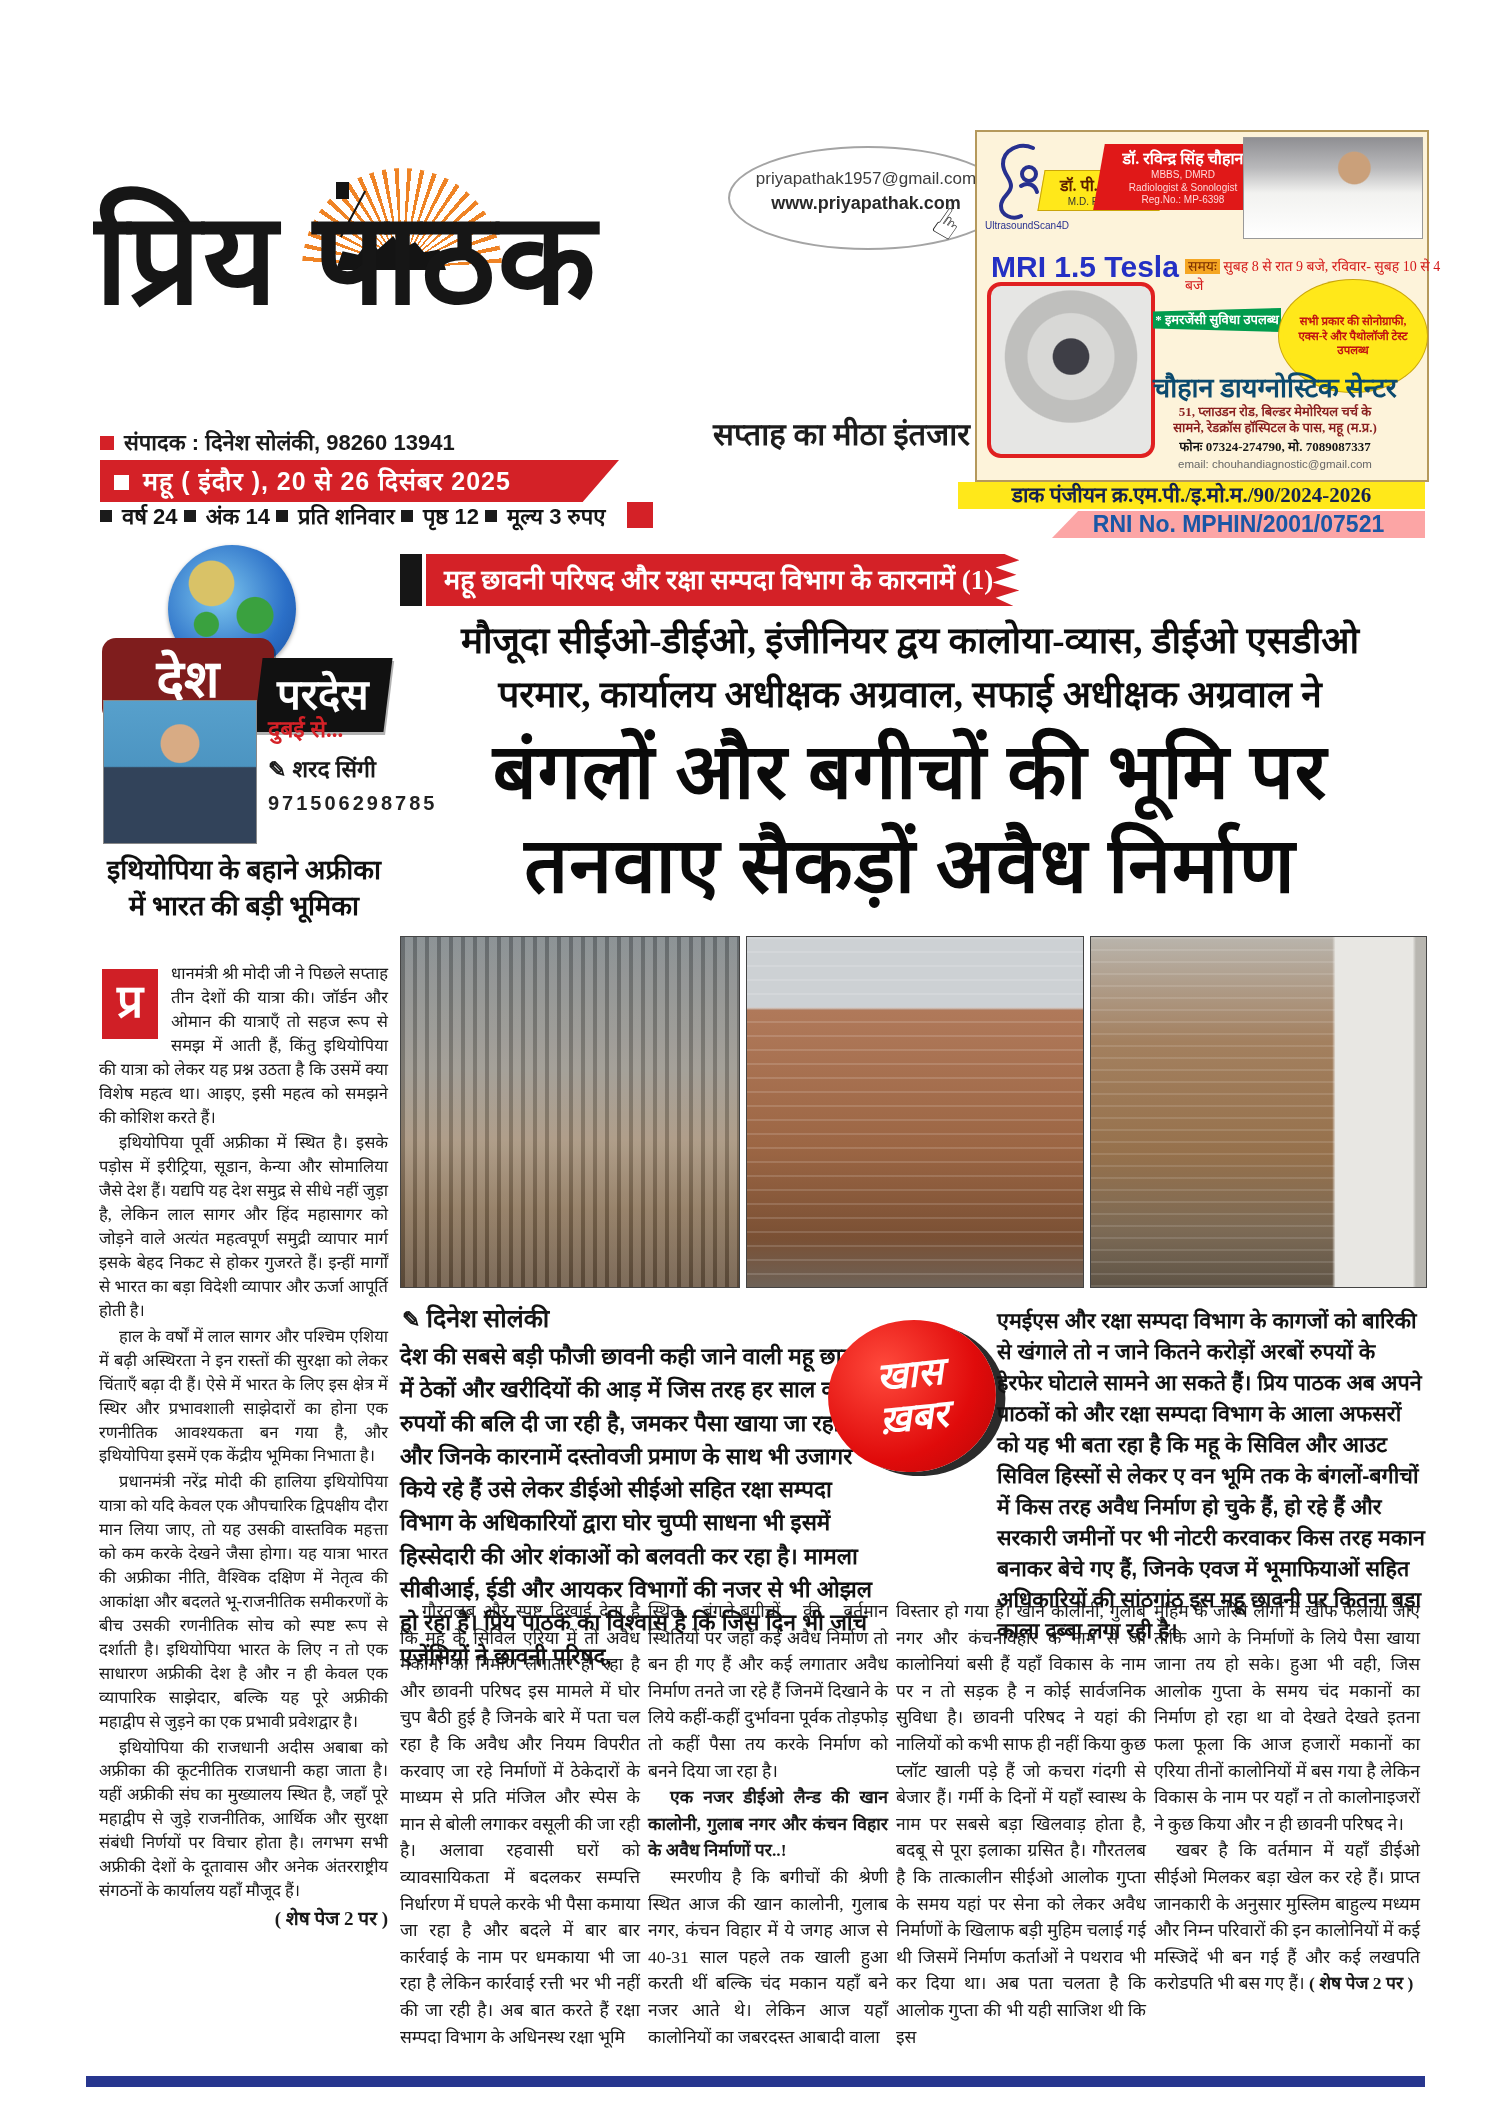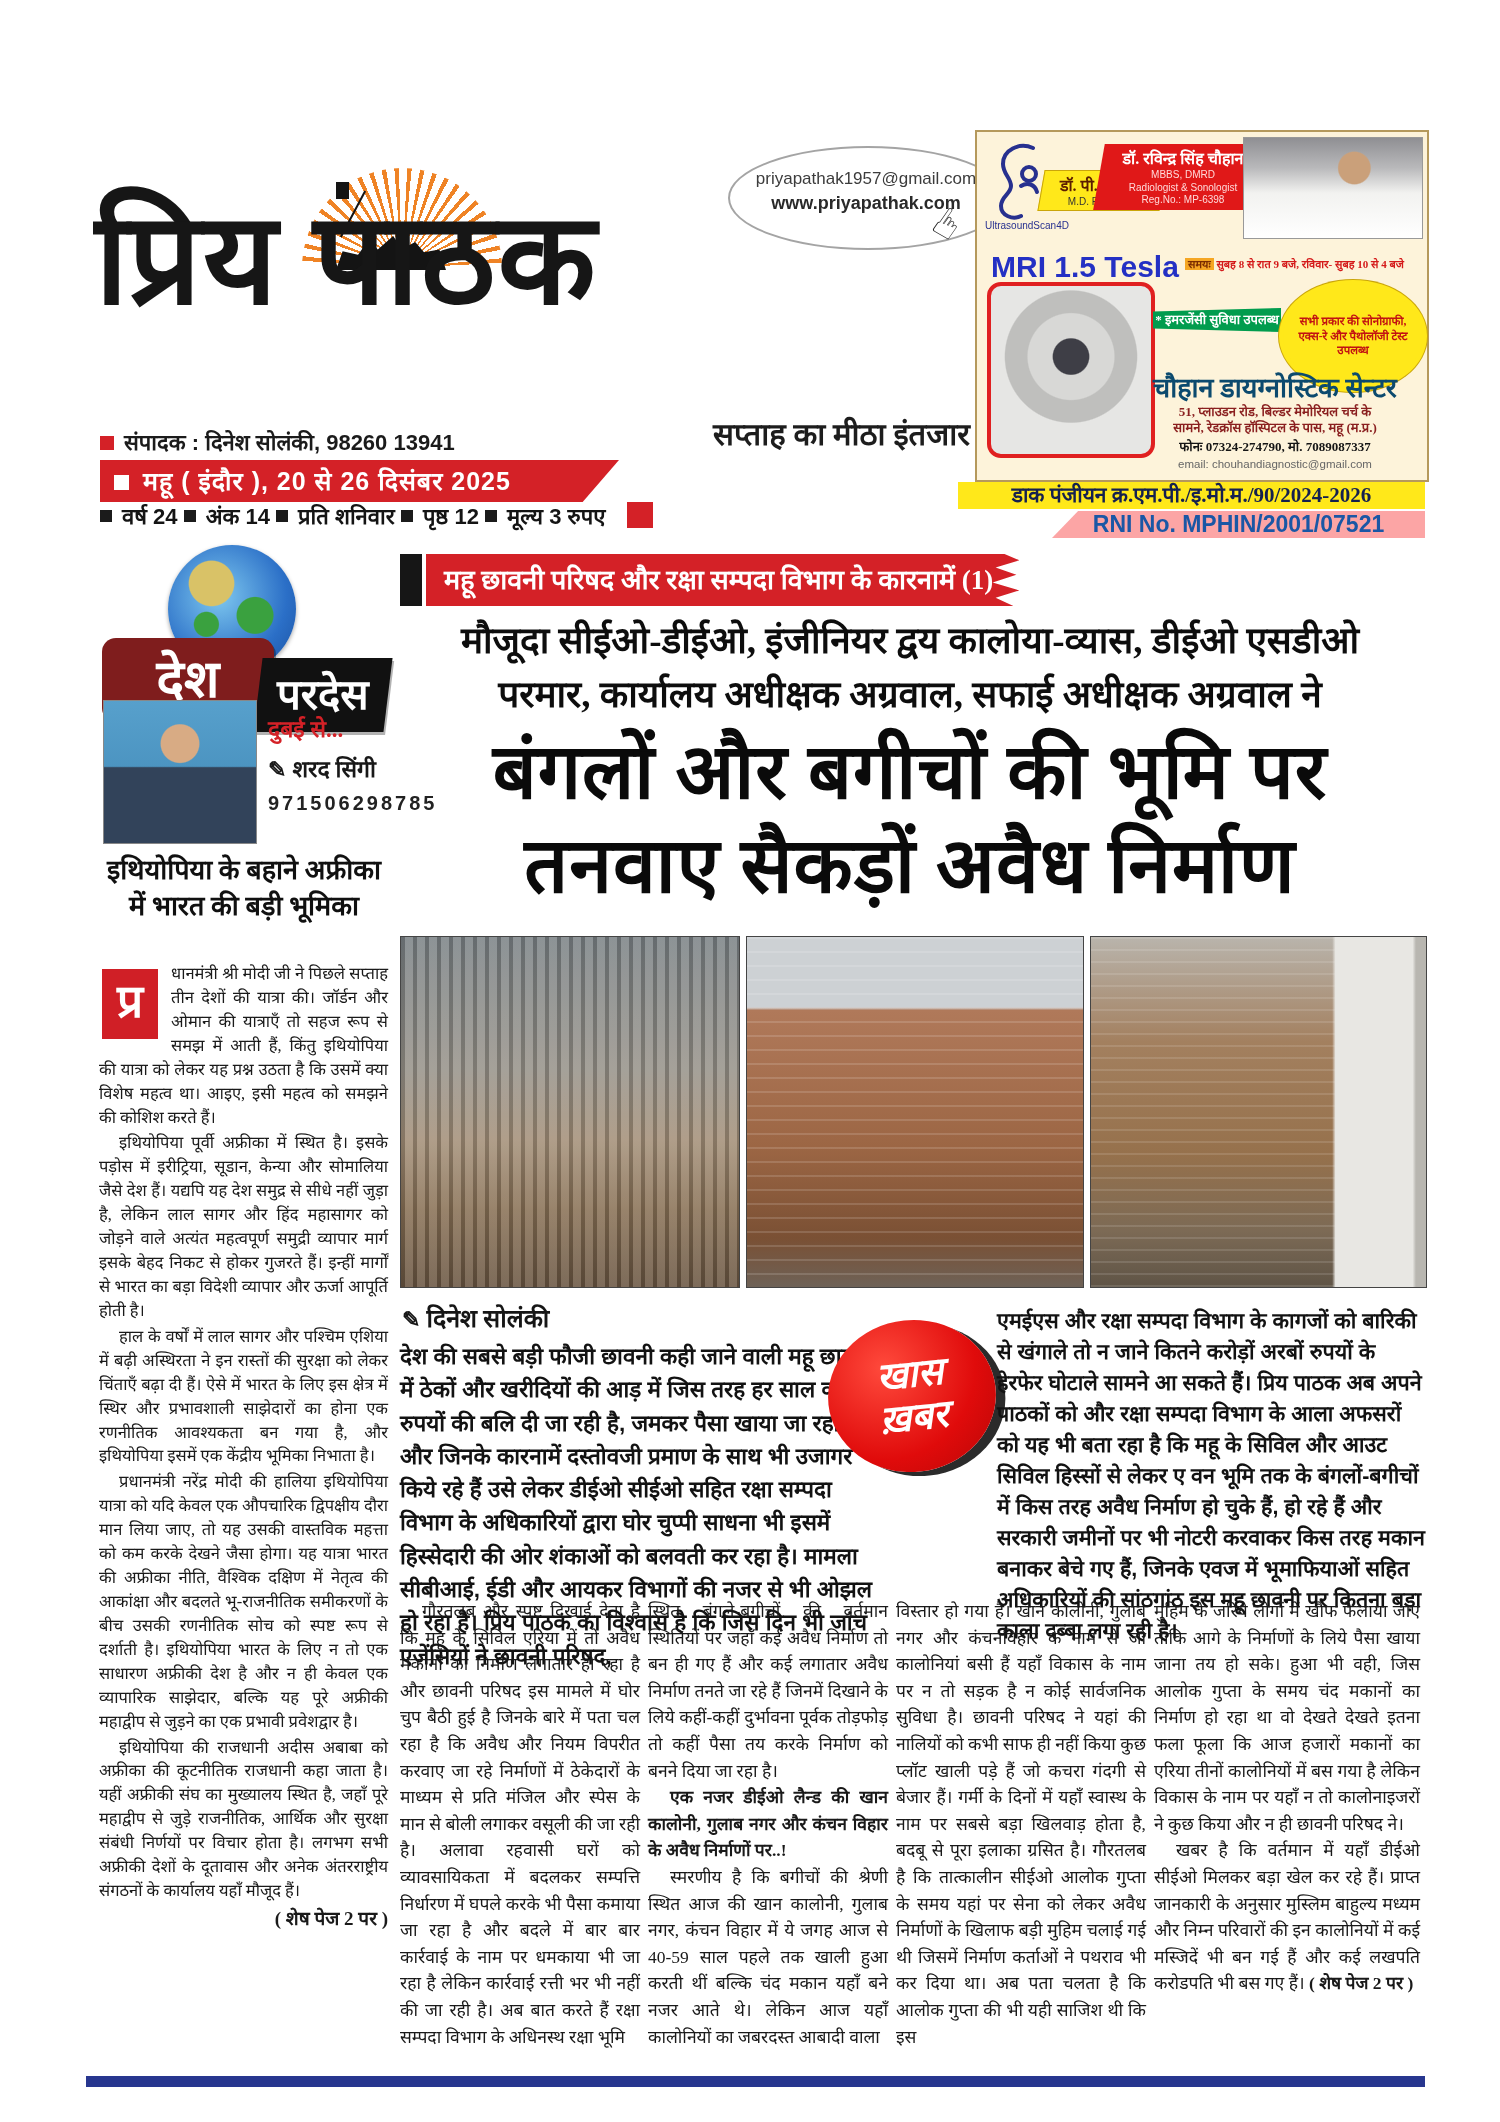--- a/index.html
+++ b/index.html
@@ -38,21 +38,21 @@
   .doc1{background:#ffe81a;border:1px solid #caa50a;text-align:center;padding:3px 6px;}
   .doc1 .n{font-weight:700;font-size:16px;color:#5b1d00;}
   .doc1 .q{font-family:"Liberation Sans",sans-serif;font-size:10px;color:#333;}
   .doc2{background:#e01818;text-align:center;color:#fff;padding:3px 8px;}
   .doc2 .n{font-weight:700;font-size:16px;}
   .doc2 .q{font-family:"Liberation Sans",sans-serif;font-size:10px;line-height:1.25;color:#ffd9d9;}
   .doc-photo{width:178px;height:100px;border:1px solid #999;
              background:radial-gradient(circle at 62% 30%,#caa07a 0 12%,rgba(0,0,0,0) 13%),
                         linear-gradient(180deg,#8f8f93 0%,#b9b9bb 30%,#f2f2f0 55%,#ffffff 100%);}
   .mri-title{font-family:"Liberation Sans",sans-serif;font-weight:800;font-size:30px;color:#2430c4;}
-  .ad-timing{font-weight:700;font-size:11px;color:#d41a1a;padding-left:24px;}
+  .ad-timing{font-weight:400;font-size:14px;color:#d41a1a;padding-left:24px;}
   .ad-timing .lbl{background:#f5a623;color:#7a2c00;padding:0 3px;}
   .mri-photo{width:160px;height:168px;border:4px solid #e02020;border-radius:14px;
              background:radial-gradient(circle at 50% 42%,#3e3e46 0 14%,#d8d8d6 15% 34%,#bfbfbd 35% 52%,#e6e6e4 53% 100%);}
   .ribbon{background:#019c4e;color:#fff;font-weight:700;font-size:13px;line-height:24px;text-align:center;
           clip-path:polygon(0 15%,100% 0,100% 100%,0 85%);}
   .starburst{width:128px;height:92px;background:#ffe81a;border-radius:50%;
              box-shadow:0 0 0 4px #ffe81a, 0 0 0 5px #caa50a;display:flex;align-items:center;justify-content:center;
              text-align:center;font-weight:700;font-size:11.5px;color:#c21212;line-height:1.25;padding:6px;}
   .center-name{font-weight:800;font-size:27px;color:#0c4a6e;text-align:center;}
   .ad-addr{font-weight:700;font-size:13px;color:#8a1f1f;text-align:center;line-height:1.25;}
@@ -254,21 +254,21 @@
   </div>
 
   <div class="abs rightcol" style="left:997px;top:1306px;width:428px;">एमईएस और रक्षा सम्पदा विभाग के कागजों को बारिकी से खंगाले तो न जाने कितने करोड़ों अरबों रुपयों के हेरफेर घोटाले सामने आ सकते हैं। प्रिय पाठक अब अपने पाठकों को और रक्षा सम्पदा विभाग के आला अफसरों को यह भी बता रहा है कि महू के सिविल और आउट सिविल हिस्सों से लेकर ए वन भूमि तक के बंगलों-बगीचों में किस तरह अवैध निर्माण हो चुके हैं, हो रहे हैं और सरकारी जमीनों पर भी नोटरी करवाकर किस तरह मकान बनाकर बेचे गए हैं, जिनके एवज में भूमाफियाओं सहित अधिकारियों की सांठगांठ इस महू छावनी पर कितना बड़ा काला दब्बा लगा रही है।</div>
 
   <div class="abs bcol" style="left:400px;top:1598px;width:240px;">
     <p>गौरतलब और स्पष्ट दिखाई देता है कि महू के सिविल एरिया में तो अवैध मकानों का निर्माण लगातार हो रहा है और छावनी परिषद इस मामले में घोर चुप बैठी हुई है जिनके बारे में पता चल रहा है कि अवैध और नियम विपरीत करवाए जा रहे निर्माणों में ठेकेदारों के माध्यम से प्रति मंजिल और स्पेस के मान से बोली लगाकर वसूली की जा रही है। अलावा रहवासी घरों को व्यावसायिकता में बदलकर सम्पत्ति निर्धारण में घपले करके भी पैसा कमाया जा रहा है और बदले में बार बार कार्रवाई के नाम पर धमकाया भी जा रहा है लेकिन कार्रवाई रत्ती भर भी नहीं की जा रही है। अब बात करते हैं रक्षा सम्पदा विभाग के अधिनस्थ रक्षा भूमि</p>
   </div>
   <div class="abs bcol" style="left:648px;top:1598px;width:240px;">
     <p class="first">स्थित बंगले-बगीचों की वर्तमान स्थितियों पर जहाँ कई अवैध निर्माण तो बन ही गए हैं और कई लगातार अवैध निर्माण तनते जा रहे हैं जिनमें दिखाने के लिये कहीं-कहीं दुर्भावना पूर्वक तोड़फोड़ तो कहीं पैसा तय करके निर्माण को बनने दिया जा रहा है।</p>
     <p class="bsub">एक नजर डीईओ लैन्ड की खान कालोनी, गुलाब नगर और कंचन विहार के अवैध निर्माणों पर..!</p>
-    <p>स्मरणीय है कि बगीचों की श्रेणी स्थित आज की खान कालोनी, गुलाब नगर, कंचन विहार में ये जगह आज से 40-59 साल पहले तक खाली हुआ करती थीं बल्कि चंद मकान यहाँ बने नजर आते थे। लेकिन आज यहाँ कालोनियों का जबरदस्त आबादी वाला</p>
+    <p>स्मरणीय है कि बगीचों की श्रेणी स्थित आज की खान कालोनी, गुलाब नगर, कंचन विहार में ये जगह आज से 40-31 साल पहले तक खाली हुआ करती थीं बल्कि चंद मकान यहाँ बने नजर आते थे। लेकिन आज यहाँ कालोनियों का जबरदस्त आबादी वाला</p>
   </div>
   <div class="abs bcol" style="left:896px;top:1598px;width:250px;">
     <p class="first">विस्तार हो गया है। खान कालोनी, गुलाब नगर और कंचनविहार के नाम से जो कालोनियां बसी हैं यहाँ विकास के नाम पर न तो सड़क है न कोई सार्वजनिक सुविधा है। छावनी परिषद ने यहां की नालियों को कभी साफ ही नहीं किया कुछ प्लॉट खाली पड़े हैं जो कचरा गंदगी से बेजार हैं। गर्मी के दिनों में यहाँ स्वास्थ के नाम पर सबसे बड़ा खिलवाड़ होता है, बदबू से पूरा इलाका ग्रसित है। गौरतलब है कि तात्कालीन सीईओ आलोक गुप्ता के समय यहां पर सेना को लेकर अवैध निर्माणों के खिलाफ बड़ी मुहिम चलाई गई थी जिसमें निर्माण कर्ताओं ने पथराव भी कर दिया था। अब पता चलता है कि आलोक गुप्ता की भी यही साजिश थी कि इस</p>
   </div>
   <div class="abs bcol" style="left:1154px;top:1598px;width:266px;">
     <p class="first">मुहिम के जरिये लोगों में खौफ फैलाया जाए ताकि आगे के निर्माणों के लिये पैसा खाया जाना तय हो सके। हुआ भी वही, जिस आलोक गुप्ता के समय चंद मकानों का निर्माण हो रहा था वो देखते देखते इतना फला फूला कि आज हजारों मकानों का एरिया तीनों कालोनियों में बस गया है लेकिन विकास के नाम पर यहाँ न तो कालोनाइजरों ने कुछ किया और न ही छावनी परिषद ने।</p>
     <p><span>खबर है कि वर्तमान में यहाँ डीईओ सीईओ मिलकर बड़ा खेल कर रहे हैं। प्राप्त जानकारी के अनुसार मुस्लिम बाहुल्य मध्यम और निम्न परिवारों की इन कालोनियों में कई मस्जिदें भी बन गई हैं और कई लखपति करोडपति भी बस गए हैं। </span><span class="bold-inline">( शेष पेज 2 पर )</span></p>
   </div>
 
   <div class="abs bottom-line" style="left:86px;top:2076px;width:1339px;height:11px;"></div>

